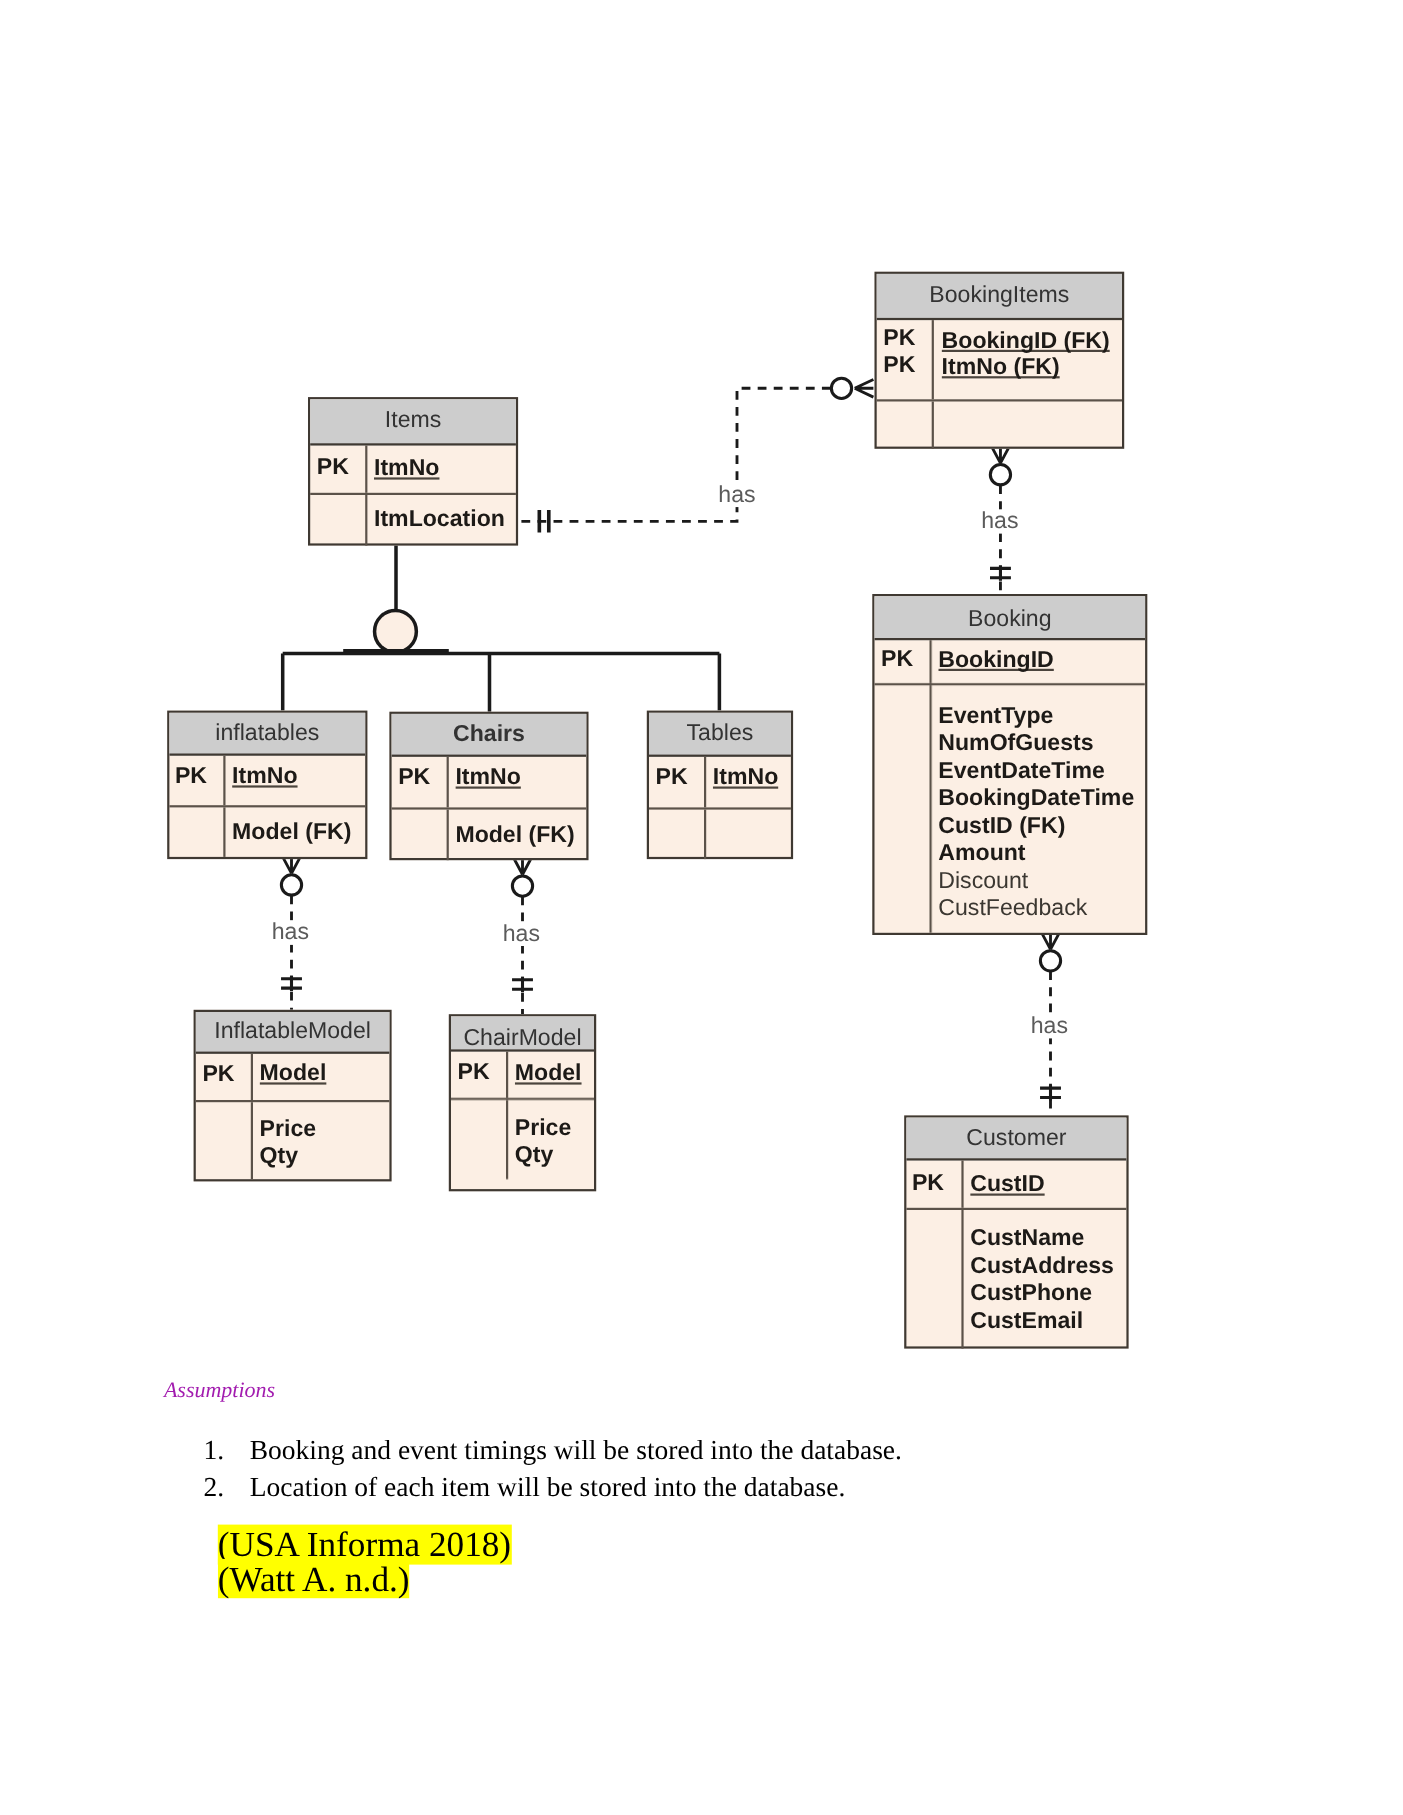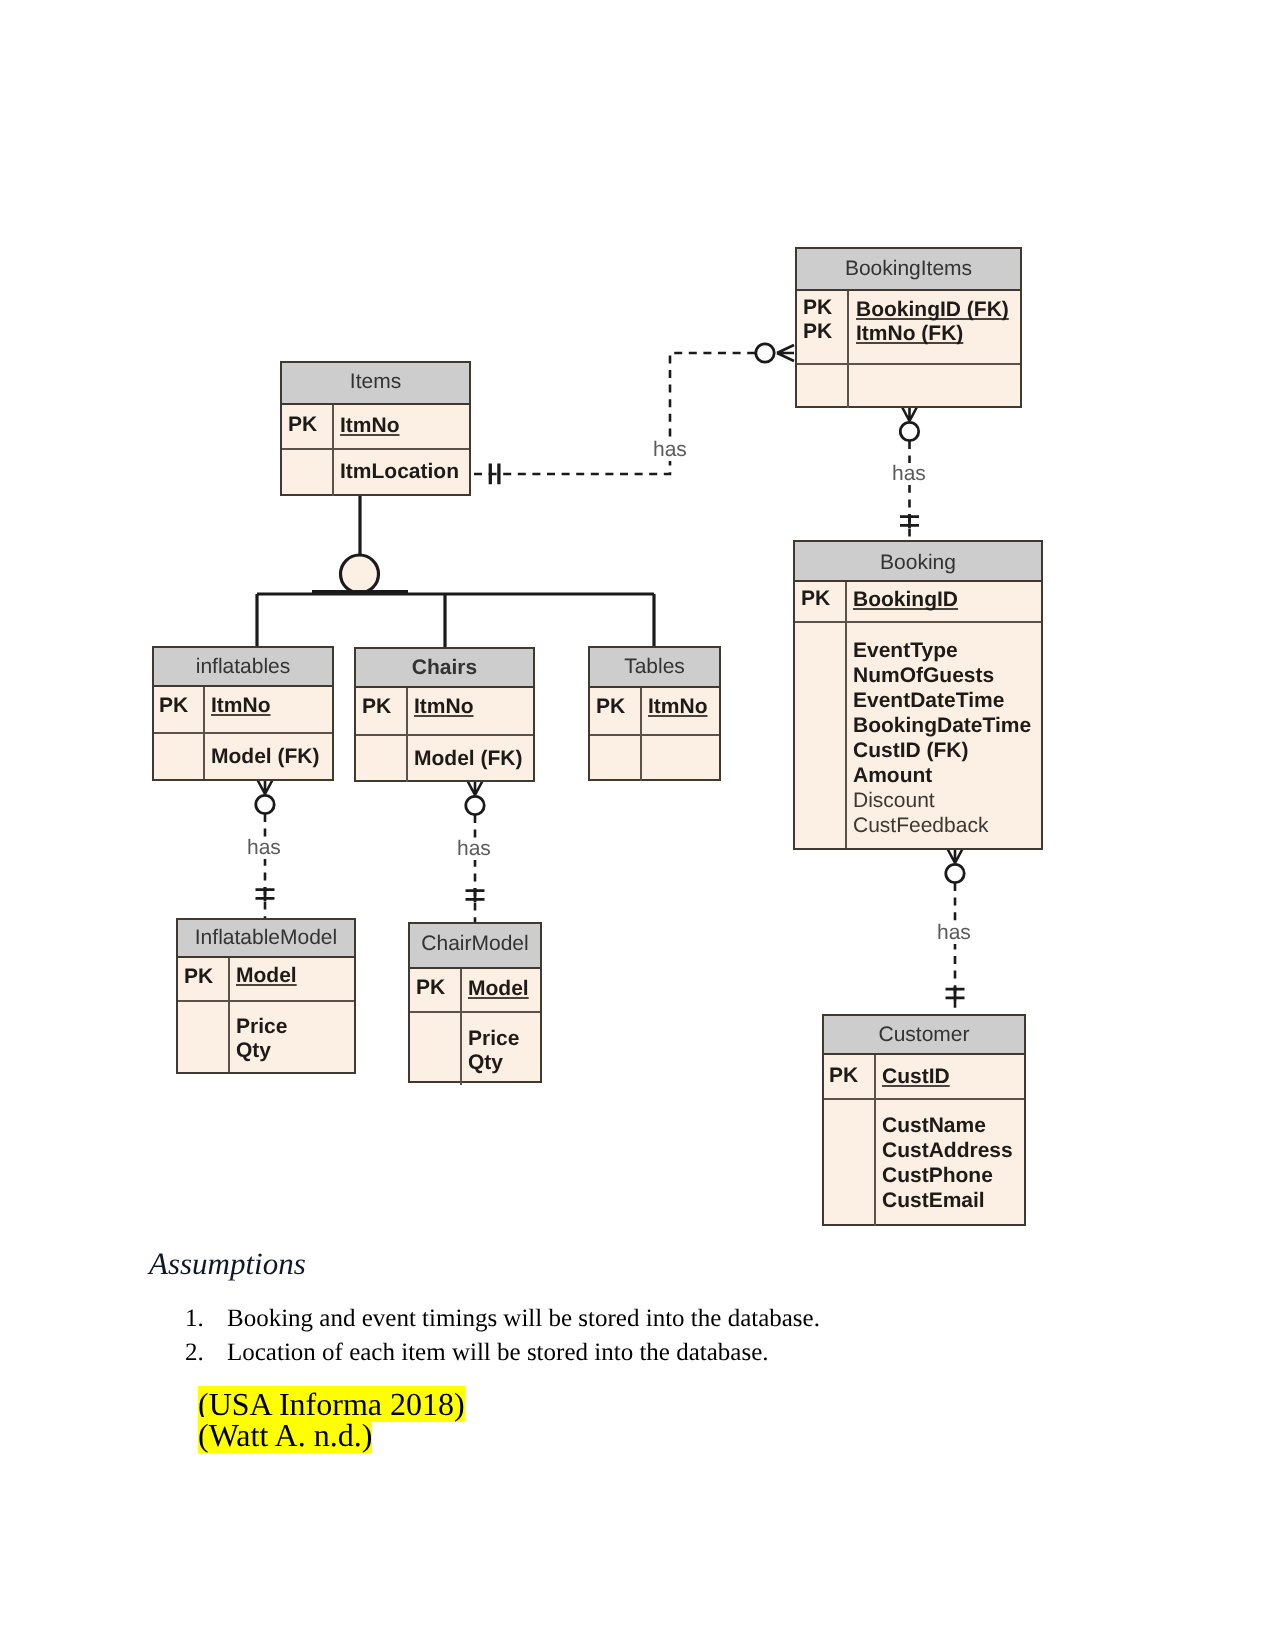--- a/index.html
+++ b/index.html
@@ -16,21 +16,21 @@
            text-align:center;color:#333;font-size:21px;}
   .ent .sec{box-sizing:border-box;position:relative;}
   .ehtxt{display:inline-block;will-change:opacity;}
   .ent .sec+.sec{border-top:2px solid #5b5249;}
   .vdiv{position:absolute;top:0;bottom:0;width:2px;background:#5b5249;}
   .pk{position:absolute;will-change:opacity;font-weight:bold;font-size:21px;line-height:24px;color:#1d1a17;}
   .attr{position:absolute;will-change:opacity;font-size:21px;line-height:24px;color:#1d1a17;font-weight:bold;white-space:nowrap;}
   .attr.u{text-decoration:underline;text-decoration-skip-ink:none;text-decoration-thickness:2px;text-underline-offset:2px;text-decoration-color:#4b443d;}
   .attr.lt{font-weight:normal;color:#3b3731;}
   .relbl{position:absolute;will-change:opacity;font-size:21px;line-height:22px;color:#5b5b5b;background:#fff;padding:0 2px;}
-  .sect-h{position:absolute;will-change:opacity;font-style:italic;color:#0f172a;font-size:31px;line-height:32px;font-family:"Liberation Serif",serif;}
+  .sect-h{position:absolute;will-change:opacity;font-style:italic;color:#a21caf;font-size:20px;line-height:32px;font-family:"Liberation Serif",serif;}
   .olist{position:absolute;will-change:opacity;font-family:"Liberation Serif",serif;font-size:25px;line-height:33.5px;color:#000;}
   .olist div{display:flex;}
   .num{width:42px;text-align:left;}
   .cite{position:absolute;will-change:opacity;font-family:"Liberation Serif",serif;font-size:32px;line-height:31px;color:#000;margin-left:48px;}
   .cite span{background:#ffff00;}
 </style>
 </head>
 <body>
 
 <div id="page">
@@ -150,21 +150,21 @@
       <div class="attr u" style="left:58px;top:6px;">Model</div>
     </div>
     <div class="sec" style="height:72px;">
       <div class="vdiv" style="left:50px;"></div>
       <div class="attr" style="left:58px;top:13px;">Price</div>
       <div class="attr" style="left:58px;top:37px;">Qty</div>
     </div>
   </div>
 
   <div class="ent" style="left:408px;top:922px;width:134px;height:161px;">
-    <div class="eh" style="height:45px;line-height:39px;"><span class="ehtxt">ChairModel</span></div>
+    <div class="eh" style="height:32px;line-height:39px;"><span class="ehtxt">ChairModel</span></div>
     <div class="sec" style="height:42px;">
       <div class="vdiv" style="left:50px;"></div>
       <div class="pk" style="left:6px;top:7px;">PK</div>
       <div class="attr u" style="left:58px;top:8px;">Model</div>
     </div>
     <div class="sec" style="height:74px;">
       <div class="vdiv" style="left:50px;"></div>
       <div class="attr" style="left:58px;top:14px;">Price</div>
       <div class="attr" style="left:58px;top:38px;">Qty</div>
     </div>

